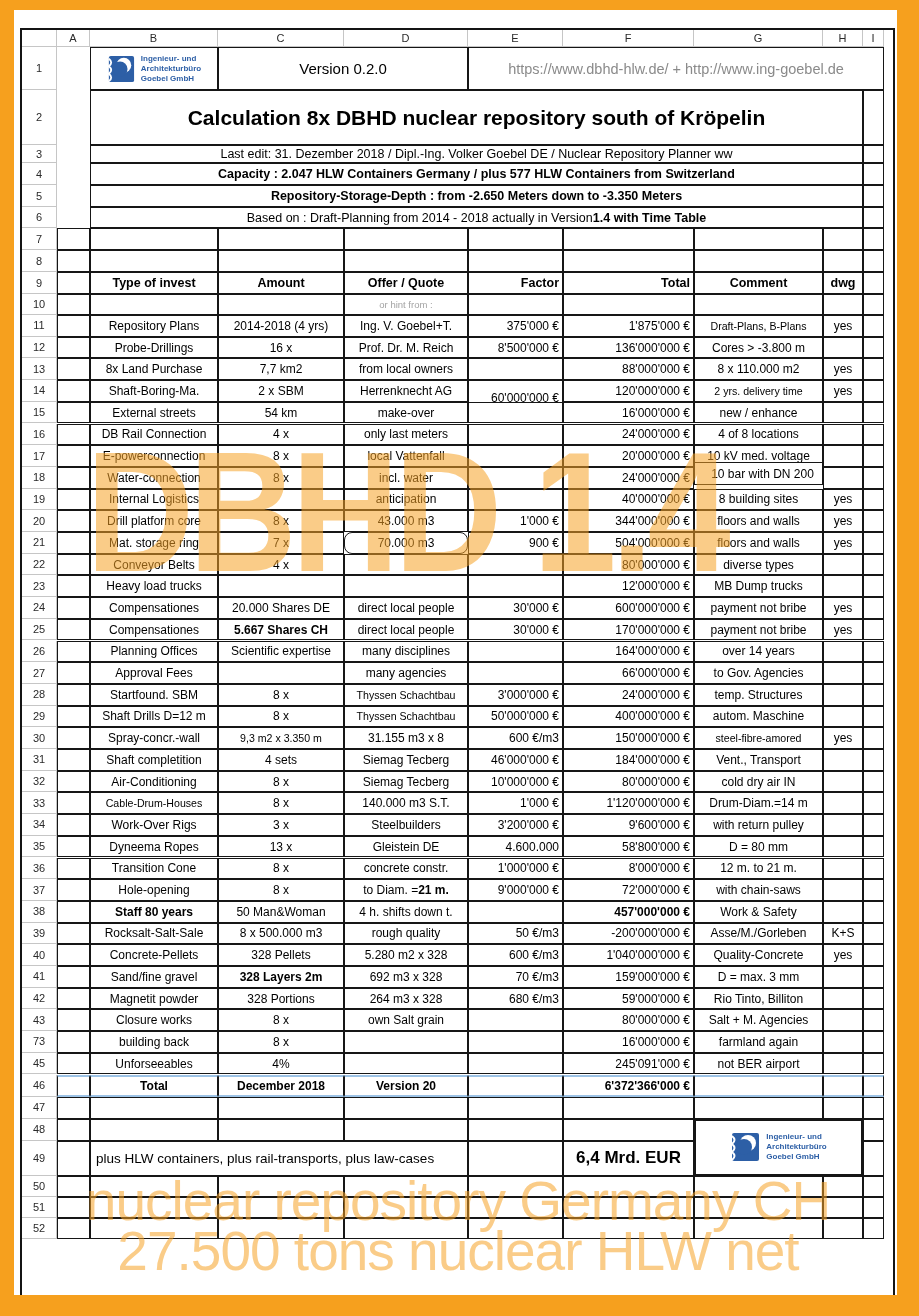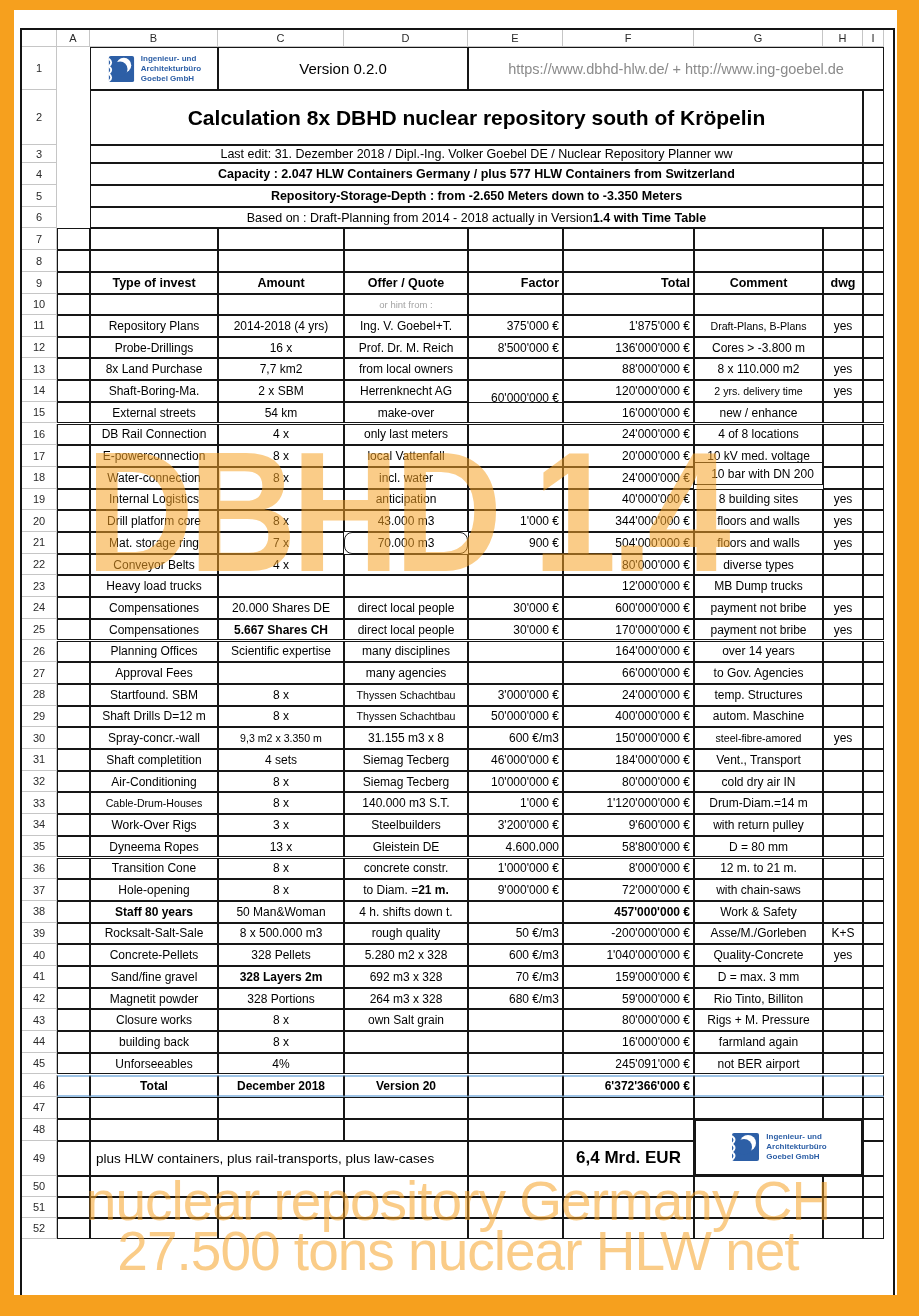--- a/index.html
+++ b/index.html
@@ -100,21 +100,21 @@
       <div class="rnum" style="left: 22px; top: 814.1px; width: 35px; height: 21.7px;">34</div>
       <div class="rnum" style="left: 22px; top: 835.8px; width: 35px; height: 21.7px;">35</div>
       <div class="rnum" style="left: 22px; top: 857.5px; width: 35px; height: 21.7px;">36</div>
       <div class="rnum" style="left: 22px; top: 879.2px; width: 35px; height: 21.7px;">37</div>
       <div class="rnum" style="left: 22px; top: 900.9px; width: 35px; height: 21.7px;">38</div>
       <div class="rnum" style="left: 22px; top: 922.6px; width: 35px; height: 21.7px;">39</div>
       <div class="rnum" style="left: 22px; top: 944.3px; width: 35px; height: 21.7px;">40</div>
       <div class="rnum" style="left: 22px; top: 966px; width: 35px; height: 21.7px;">41</div>
       <div class="rnum" style="left: 22px; top: 987.7px; width: 35px; height: 21.7px;">42</div>
       <div class="rnum" style="left: 22px; top: 1009.4px; width: 35px; height: 21.7px;">43</div>
-      <div class="rnum" style="left: 22px; top: 1031.1px; width: 35px; height: 21.7px;">44</div>
+      <div class="rnum" style="left: 22px; top: 1031.1px; width: 35px; height: 21.7px;">73</div>
       <div class="rnum" style="left: 22px; top: 1052.8px; width: 35px; height: 21.7px;">45</div>
       <div class="rnum" style="left: 22px; top: 1074.5px; width: 35px; height: 22px;">46</div>
       <div class="rnum" style="left: 22px; top: 1096.5px; width: 35px; height: 22px;">47</div>
       <div class="rnum" style="left: 22px; top: 1118.5px; width: 35px; height: 22px;">48</div>
       <div class="rnum" style="left: 22px; top: 1140.5px; width: 35px; height: 35px;">49</div>
       <div class="rnum" style="left: 22px; top: 1175.5px; width: 35px; height: 21px;">50</div>
       <div class="rnum" style="left: 22px; top: 1196.5px; width: 35px; height: 21px;">51</div>
       <div class="rnum" style="left: 22px; top: 1217.5px; width: 35px; height: 21px;">52</div>
       <div class="cell" style="left: 90px; top: 47px; width: 128px; height: 43px;"></div>
       <div class="cell version" style="left: 218px; top: 47px; width: 250px; height: 43px;">Version 0.2.0</div>
@@ -472,21 +472,21 @@
       <div class="cell right" style="left: 563px; top: 987.7px; width: 131px; height: 21.7px;">59'000'000 €</div>
       <div class="cell" style="left: 694px; top: 987.7px; width: 129px; height: 21.7px;">Rio Tinto, Billiton</div>
       <div class="cell" style="left: 823px; top: 987.7px; width: 40px; height: 21.7px;"></div>
       <div class="cell" style="left: 863px; top: 987.7px; width: 21px; height: 21.7px;"></div>
       <div class="cell" style="left: 57px; top: 1009.4px; width: 33px; height: 21.7px;"></div>
       <div class="cell" style="left: 90px; top: 1009.4px; width: 128px; height: 21.7px;">Closure works</div>
       <div class="cell" style="left: 218px; top: 1009.4px; width: 126px; height: 21.7px;">8 x</div>
       <div class="cell" style="left: 344px; top: 1009.4px; width: 124px; height: 21.7px;">own Salt grain</div>
       <div class="cell right" style="left: 468px; top: 1009.4px; width: 95px; height: 21.7px;"></div>
       <div class="cell right" style="left: 563px; top: 1009.4px; width: 131px; height: 21.7px;">80'000'000 €</div>
-      <div class="cell" style="left: 694px; top: 1009.4px; width: 129px; height: 21.7px;">Rigs + M. Pressure</div>
+      <div class="cell" style="left: 694px; top: 1009.4px; width: 129px; height: 21.7px;">Salt + M. Agencies</div>
       <div class="cell" style="left: 823px; top: 1009.4px; width: 40px; height: 21.7px;"></div>
       <div class="cell" style="left: 863px; top: 1009.4px; width: 21px; height: 21.7px;"></div>
       <div class="cell" style="left: 57px; top: 1031.1px; width: 33px; height: 21.7px;"></div>
       <div class="cell" style="left: 90px; top: 1031.1px; width: 128px; height: 21.7px;">building back</div>
       <div class="cell" style="left: 218px; top: 1031.1px; width: 126px; height: 21.7px;">8 x</div>
       <div class="cell" style="left: 344px; top: 1031.1px; width: 124px; height: 21.7px;"></div>
       <div class="cell right" style="left: 468px; top: 1031.1px; width: 95px; height: 21.7px;"></div>
       <div class="cell right" style="left: 563px; top: 1031.1px; width: 131px; height: 21.7px;">16'000'000 €</div>
       <div class="cell" style="left: 694px; top: 1031.1px; width: 129px; height: 21.7px;">farmland again</div>
       <div class="cell" style="left: 823px; top: 1031.1px; width: 40px; height: 21.7px;"></div>

